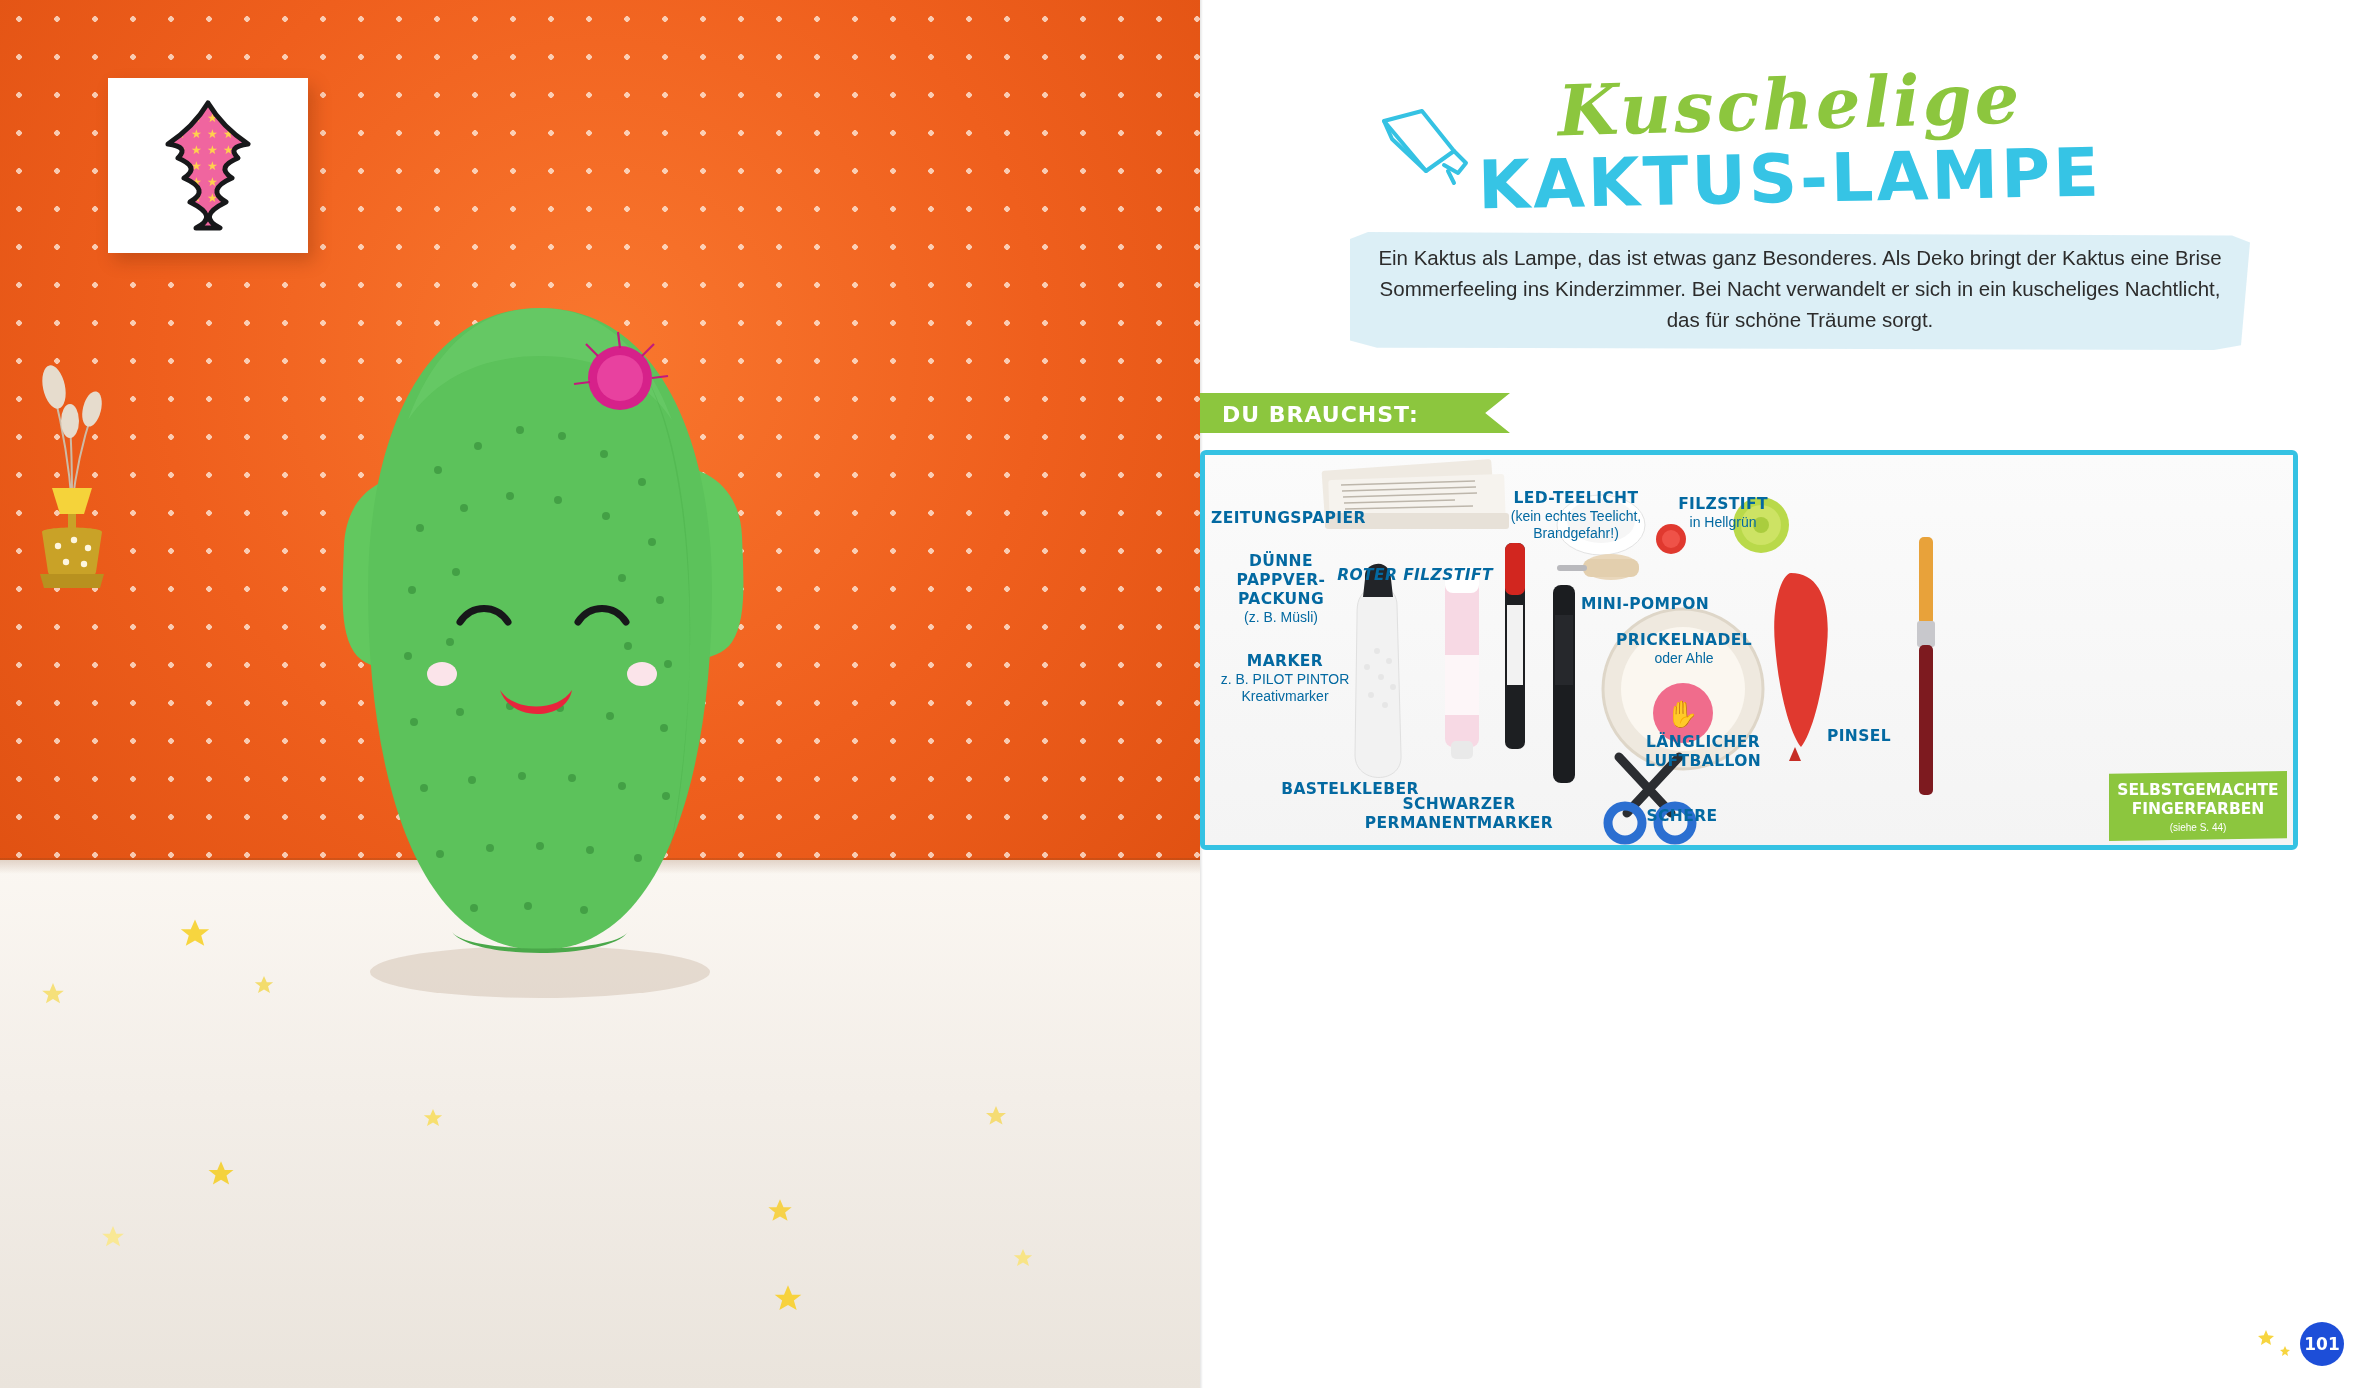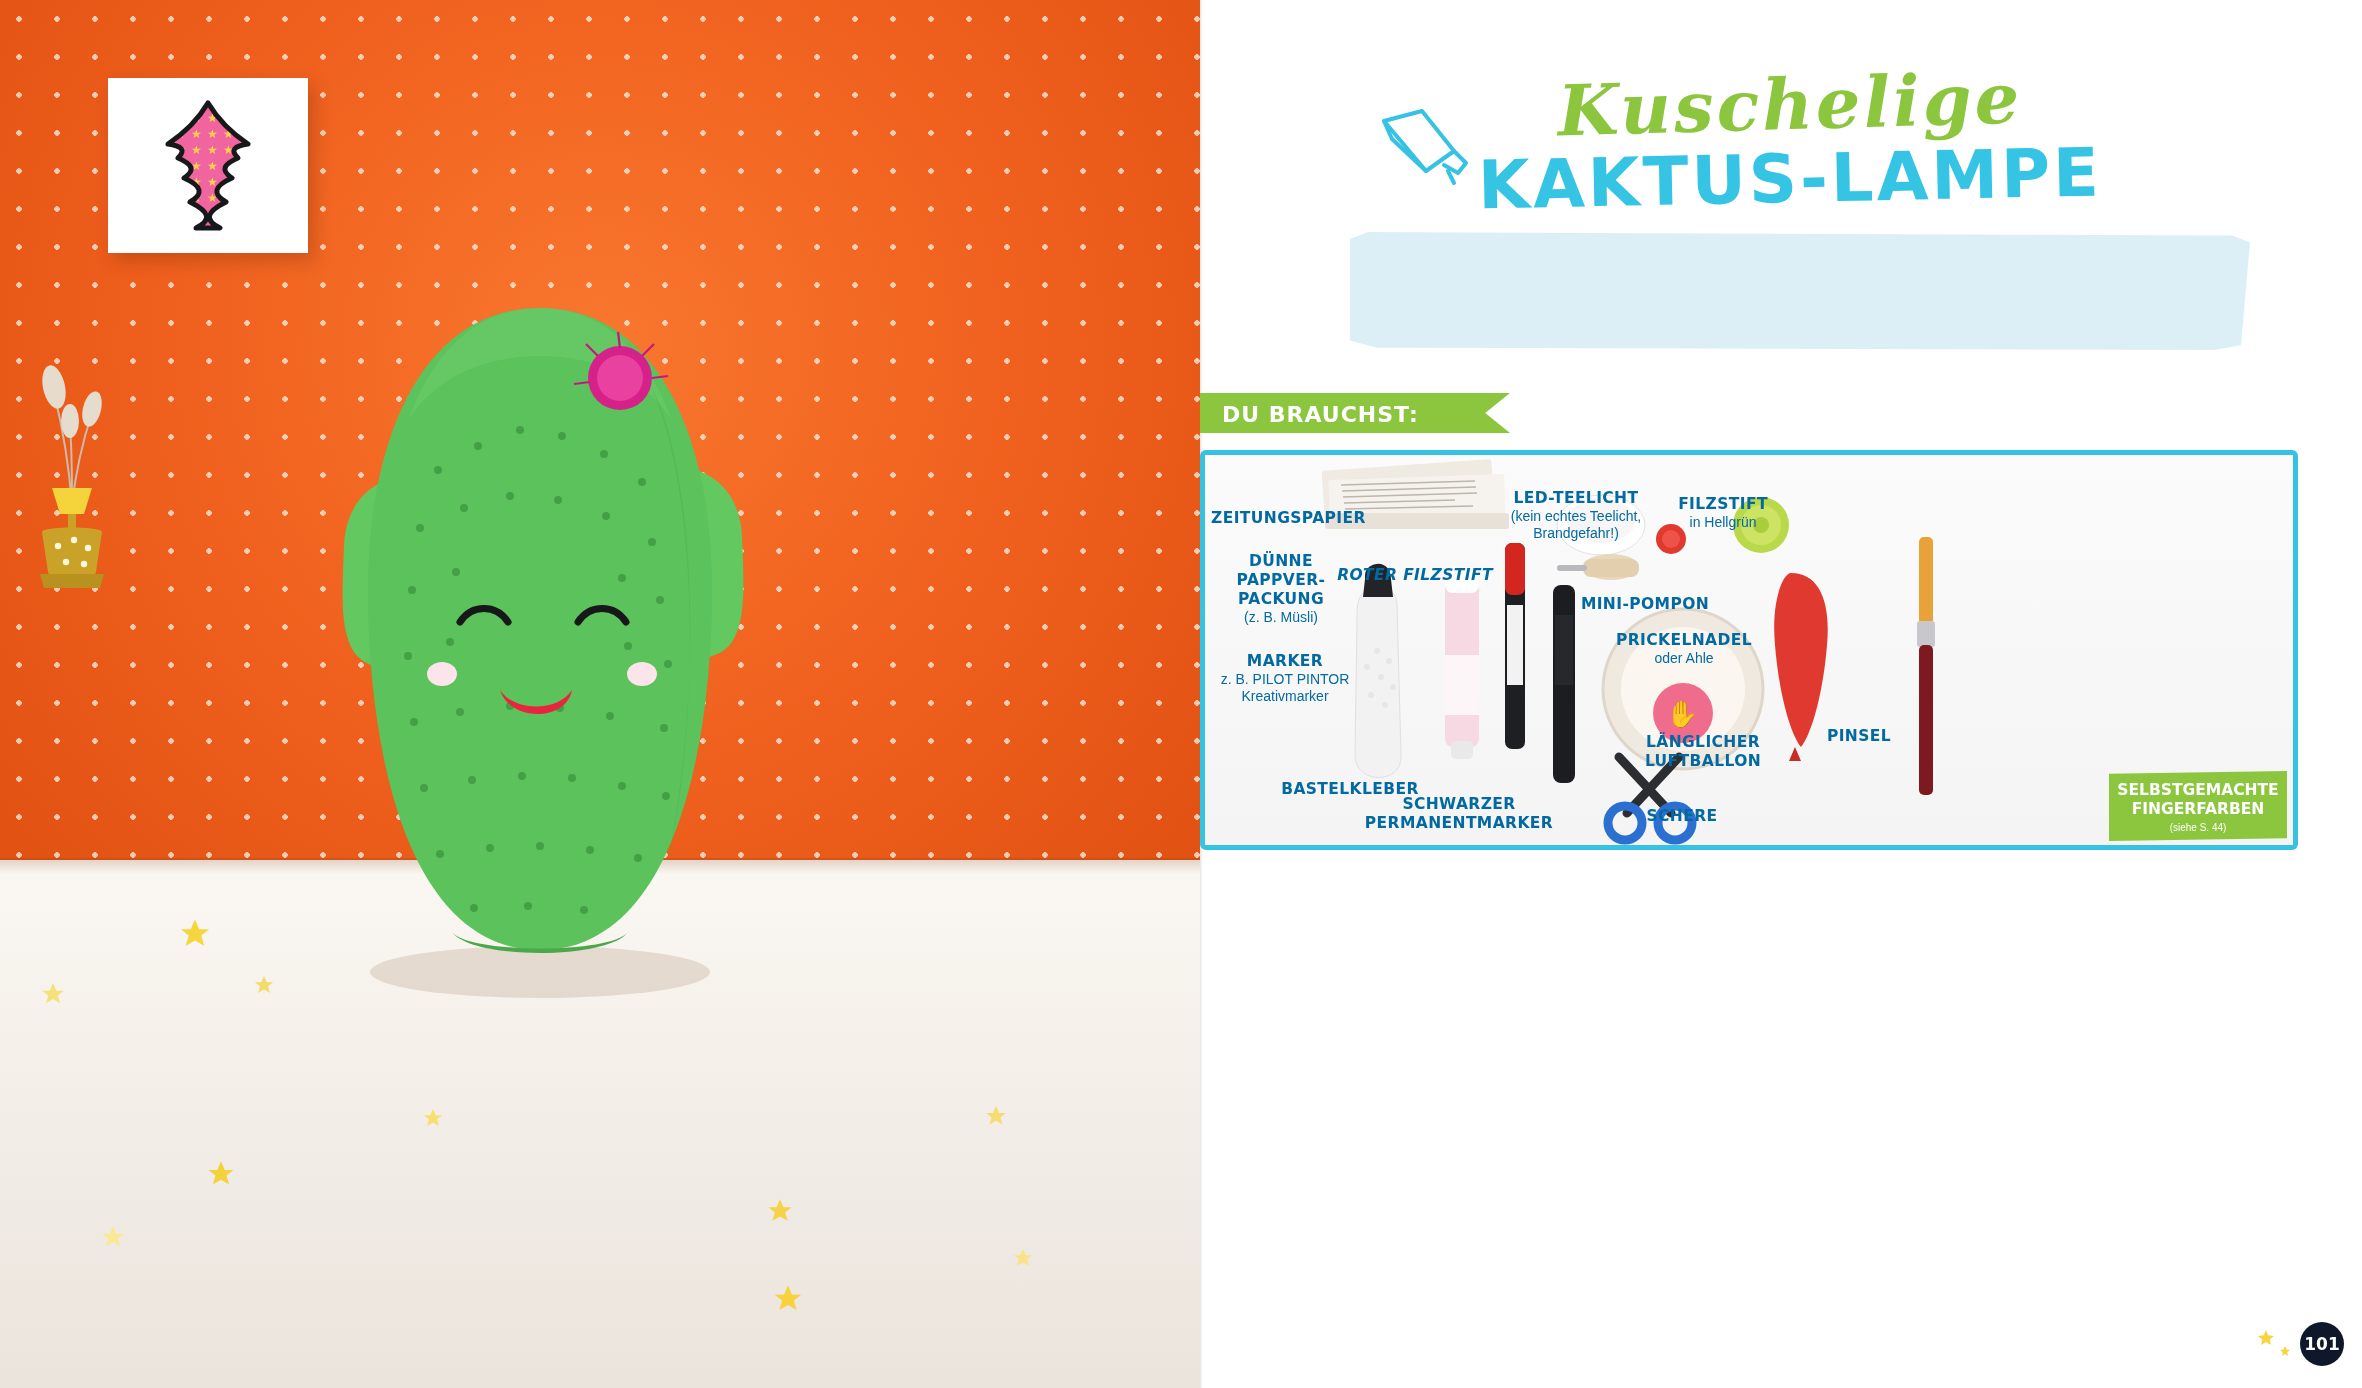--- a/index.html
+++ b/index.html
@@ -184,21 +184,21 @@
   }
   .tag-green .sub{
     display:block;font-weight:normal;font-size:10px;
     font-family:"Liberation Sans", sans-serif;margin-top:3px;
   }
 
   
   .pagenum{
     position:absolute;right:18px;bottom:22px;
     width:44px;height:44px;border-radius:50%;
-    background:#0f172a;color:#fff;
+    background:#1d4ed8;color:#fff;
     display:flex;align-items:center;justify-content:center;
     font-family:"DejaVu Sans", sans-serif;font-weight:bold;font-size:17px;
   }
   .corner-stars{position:absolute;right:66px;bottom:18px;}
 </style>
 </head>
 <body>
 
 <div class="page">
 
@@ -415,20 +415,21 @@
           </g>
         </svg>
       </div>
 
       <div class="title-script">Kuschelige</div>
       <div class="title-block">KAKTUS-LAMPE</div>
     </div>
 
     <div class="intro-wrap" style="left:150px;top:232px;width:900px;">
       <div class="intro-band" style="width:900px;"></div>
+      <div class="intro-text" style="left:25px;width:850px;">Ein Kaktus als Lampe, das ist etwas ganz Besonderes. Als Deko bringt der Kaktus eine Brise Sommerfeeling ins Kinderzimmer. Bei Nacht verwandelt er sich in ein kuscheliges Nachtlicht, das für schöne Träume sorgt.</div>
     </div>
 
     <div class="banner" style="left:0px;top:393px;">
       <div class="banner-shape"></div>
       <div class="banner-text">DU BRAUCHST:</div>
     </div>
 
     <div class="mat-box" style="left:0px;top:450px;width:1098px;height:400px;">
       <div class="mat-inner">
         <div class="mat-photo"></div>

